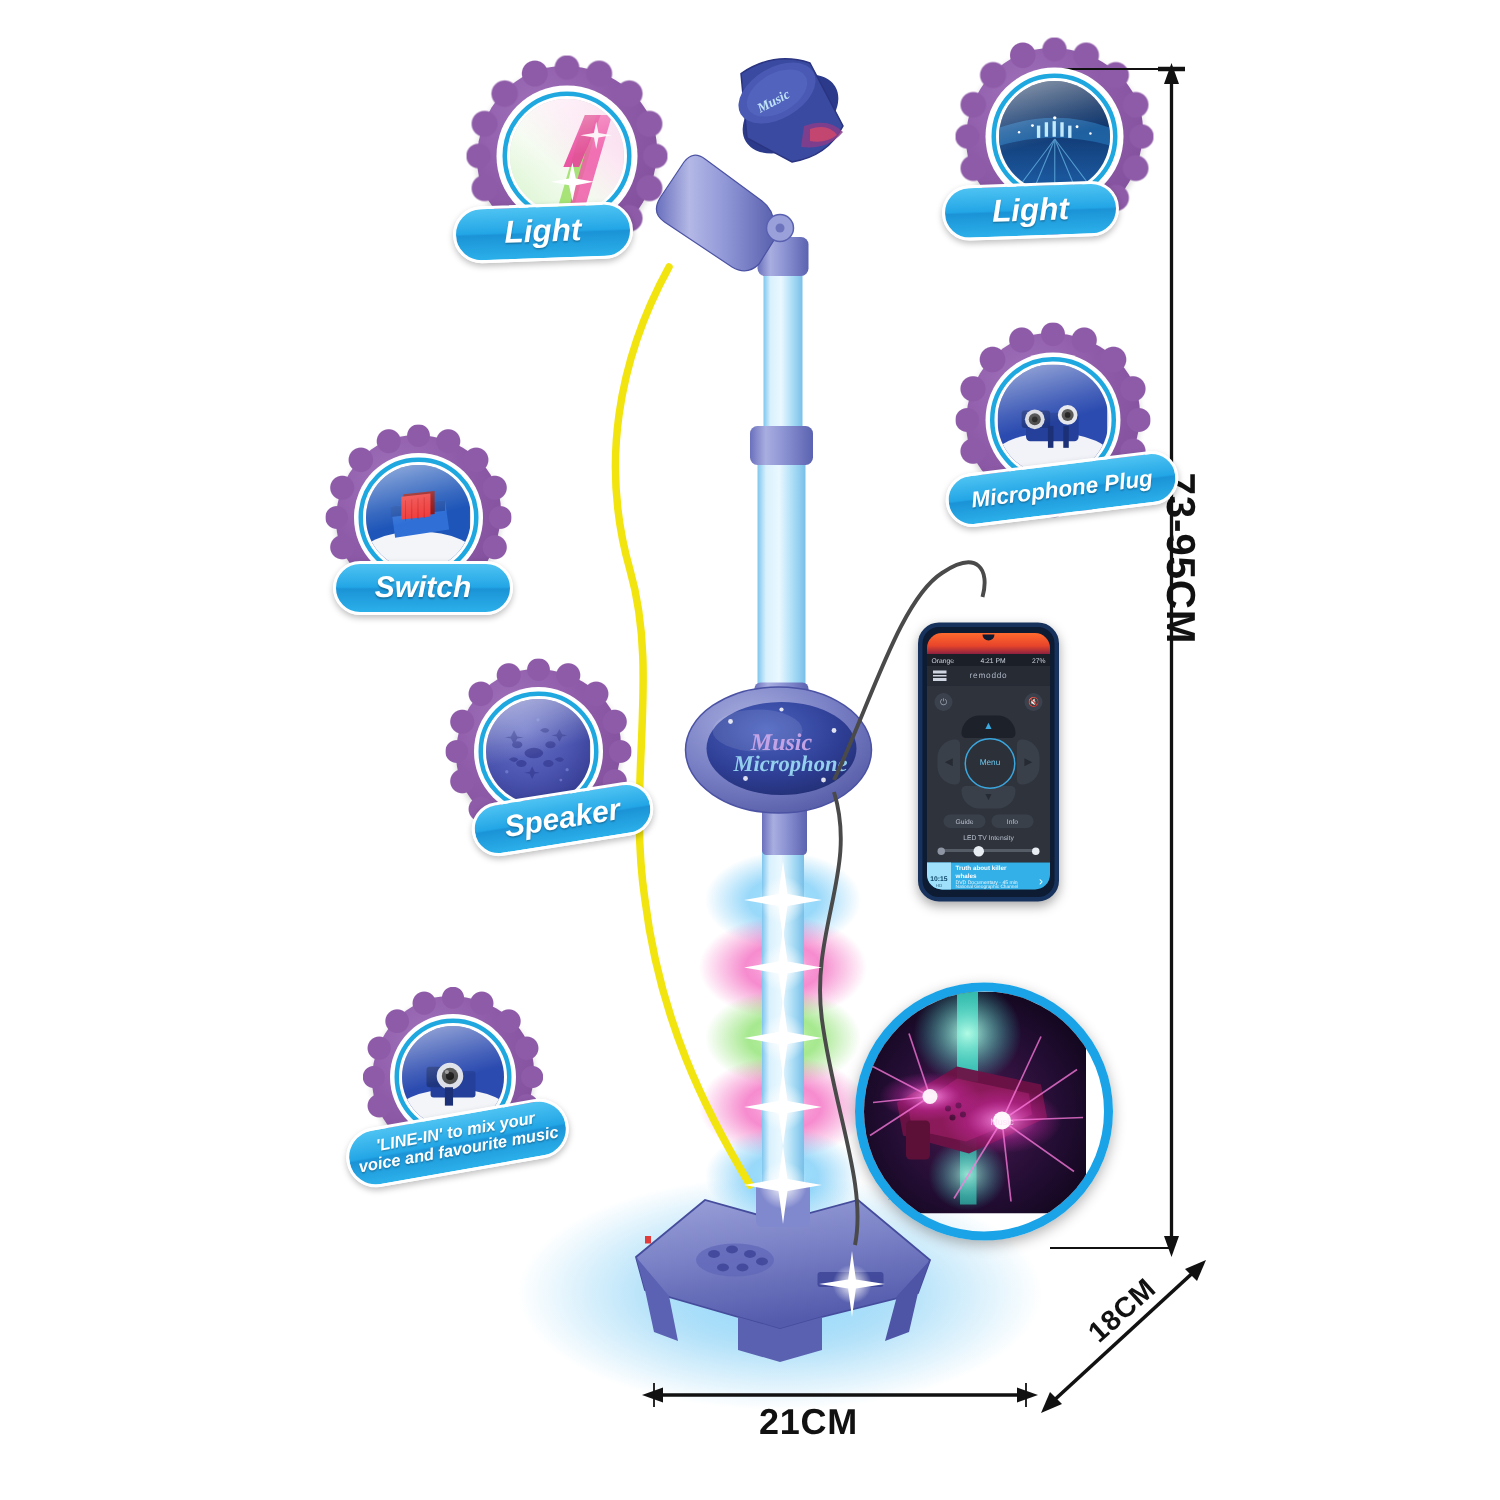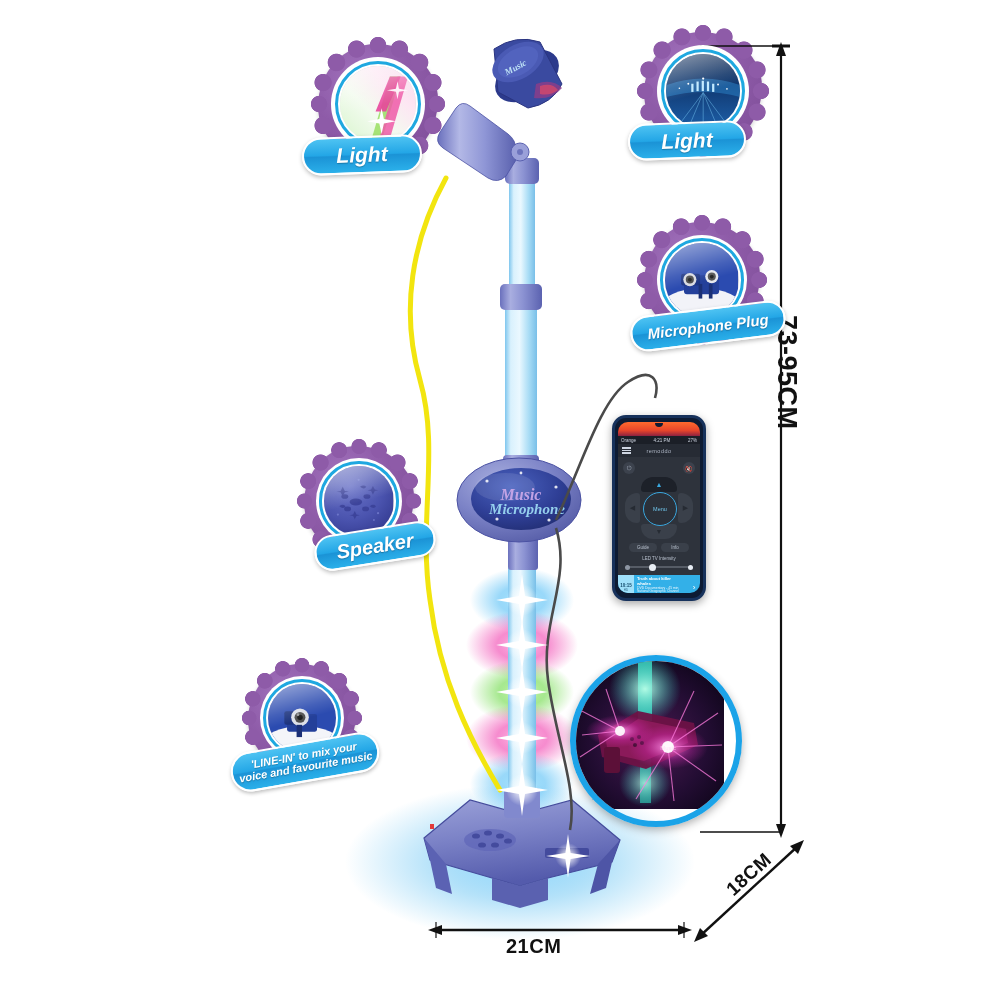--- a/index.html
+++ b/index.html
@@ -381,20 +381,44 @@
           <circle cx="64" cy="46" r="2.6" fill="#222"></circle>
           <rect x="46" y="56" width="5" height="20" fill="#1b3076"></rect>
           <rect x="60" y="56" width="5" height="20" fill="#1b3076"></rect>
         </svg>
       </div>
       <div class="gloss"></div>
     </div>
     <div class="pill" style="left:-14px;top:86px;width:152px;height:32px;font-size:15px;transform:rotate(-7deg);">Microphone Plug</div>
   </div>
 
+  <div class="badge" style="left:224px;top:290px;width:110px;height:110px;">
+    <div class="disc">
+      <div class="ringA"></div>
+        <div class="ringB"></div>
+      <div class="art">
+        <svg width="100%" height="100%" viewBox="0 0 100 100" preserveAspectRatio="none">
+          <rect width="100" height="100" fill="#1d55b8"></rect>
+          <ellipse cx="50" cy="90" rx="58" ry="26" fill="#f4f5f9"></ellipse>
+          <path d="M 24 40 L 76 34 L 80 62 L 28 70 Z" fill="#2f6fd6"></path>
+          <path d="M 24 40 L 76 34 L 76 44 L 24 50 Z" fill="#1f4fa8"></path>
+          <rect x="36" y="32" width="30" height="22" fill="#8e1313" transform="skewY(-6)"></rect>
+          <rect x="34" y="34" width="28" height="22" fill="#ef3b3b" transform="skewY(-6)"></rect>
+          <g stroke="#c22" stroke-width="1" opacity=".7">
+            <line x1="38" y1="34" x2="38" y2="54"></line>
+              <line x1="44" y1="33" x2="44" y2="53"></line>
+            <line x1="50" y1="32" x2="50" y2="52"></line>
+              <line x1="56" y1="31" x2="56" y2="51"></line>
+          </g>
+        </svg>
+      </div>
+      <div class="gloss"></div>
+    </div>
+    <div class="pill" style="left:-2px;top:84px;width:116px;height:32px;font-size:20px;">Switch</div>
+  </div>
 
   <div class="badge" style="left:304px;top:446px;width:110px;height:110px;">
     <div class="disc">
       <div class="ringA"></div>
         <div class="ringB"></div>
       <div class="art">
         <svg width="100%" height="100%" viewBox="0 0 100 100" preserveAspectRatio="none">
           <defs>
               <radialGradient id="spk" cx="38%" cy="30%" r="80%">
             <stop offset="0%" stop-color="#6a73c8"></stop>
@@ -548,16 +572,16 @@
     <path d="M 692 930 L 678 925 L 678 935 Z" fill="#111"></path>
     <line x1="436" y1="922" x2="436" y2="938" stroke="#111" stroke-width="1.2"></line>
     <line x1="684" y1="922" x2="684" y2="938" stroke="#111" stroke-width="1.2"></line>
 
     <line x1="700" y1="936" x2="798" y2="846" stroke="#111" stroke-width="2.4"></line>
     <path d="M 694 942 L 700 928 L 708 936 Z" fill="#111"></path>
     <path d="M 804 840 L 798 854 L 790 846 Z" fill="#111"></path>
   </svg>
 
   <div class="dimtext" style="left:771px;top:315px;font-size:27px;writing-mode:vertical-rl;">73-95CM</div>
-  <div class="dimtext" style="left:506px;top:935px;font-size:20px;">21CM</div>
+  <div class="dimtext" style="left:506px;top:935px;font-size:24px;">21CM</div>
   <div class="dimtext" style="left:722px;top:884px;font-size:19px;transform:rotate(-42deg);transform-origin:left top;">18CM</div>
 
 </div>
 
 </body></html>

